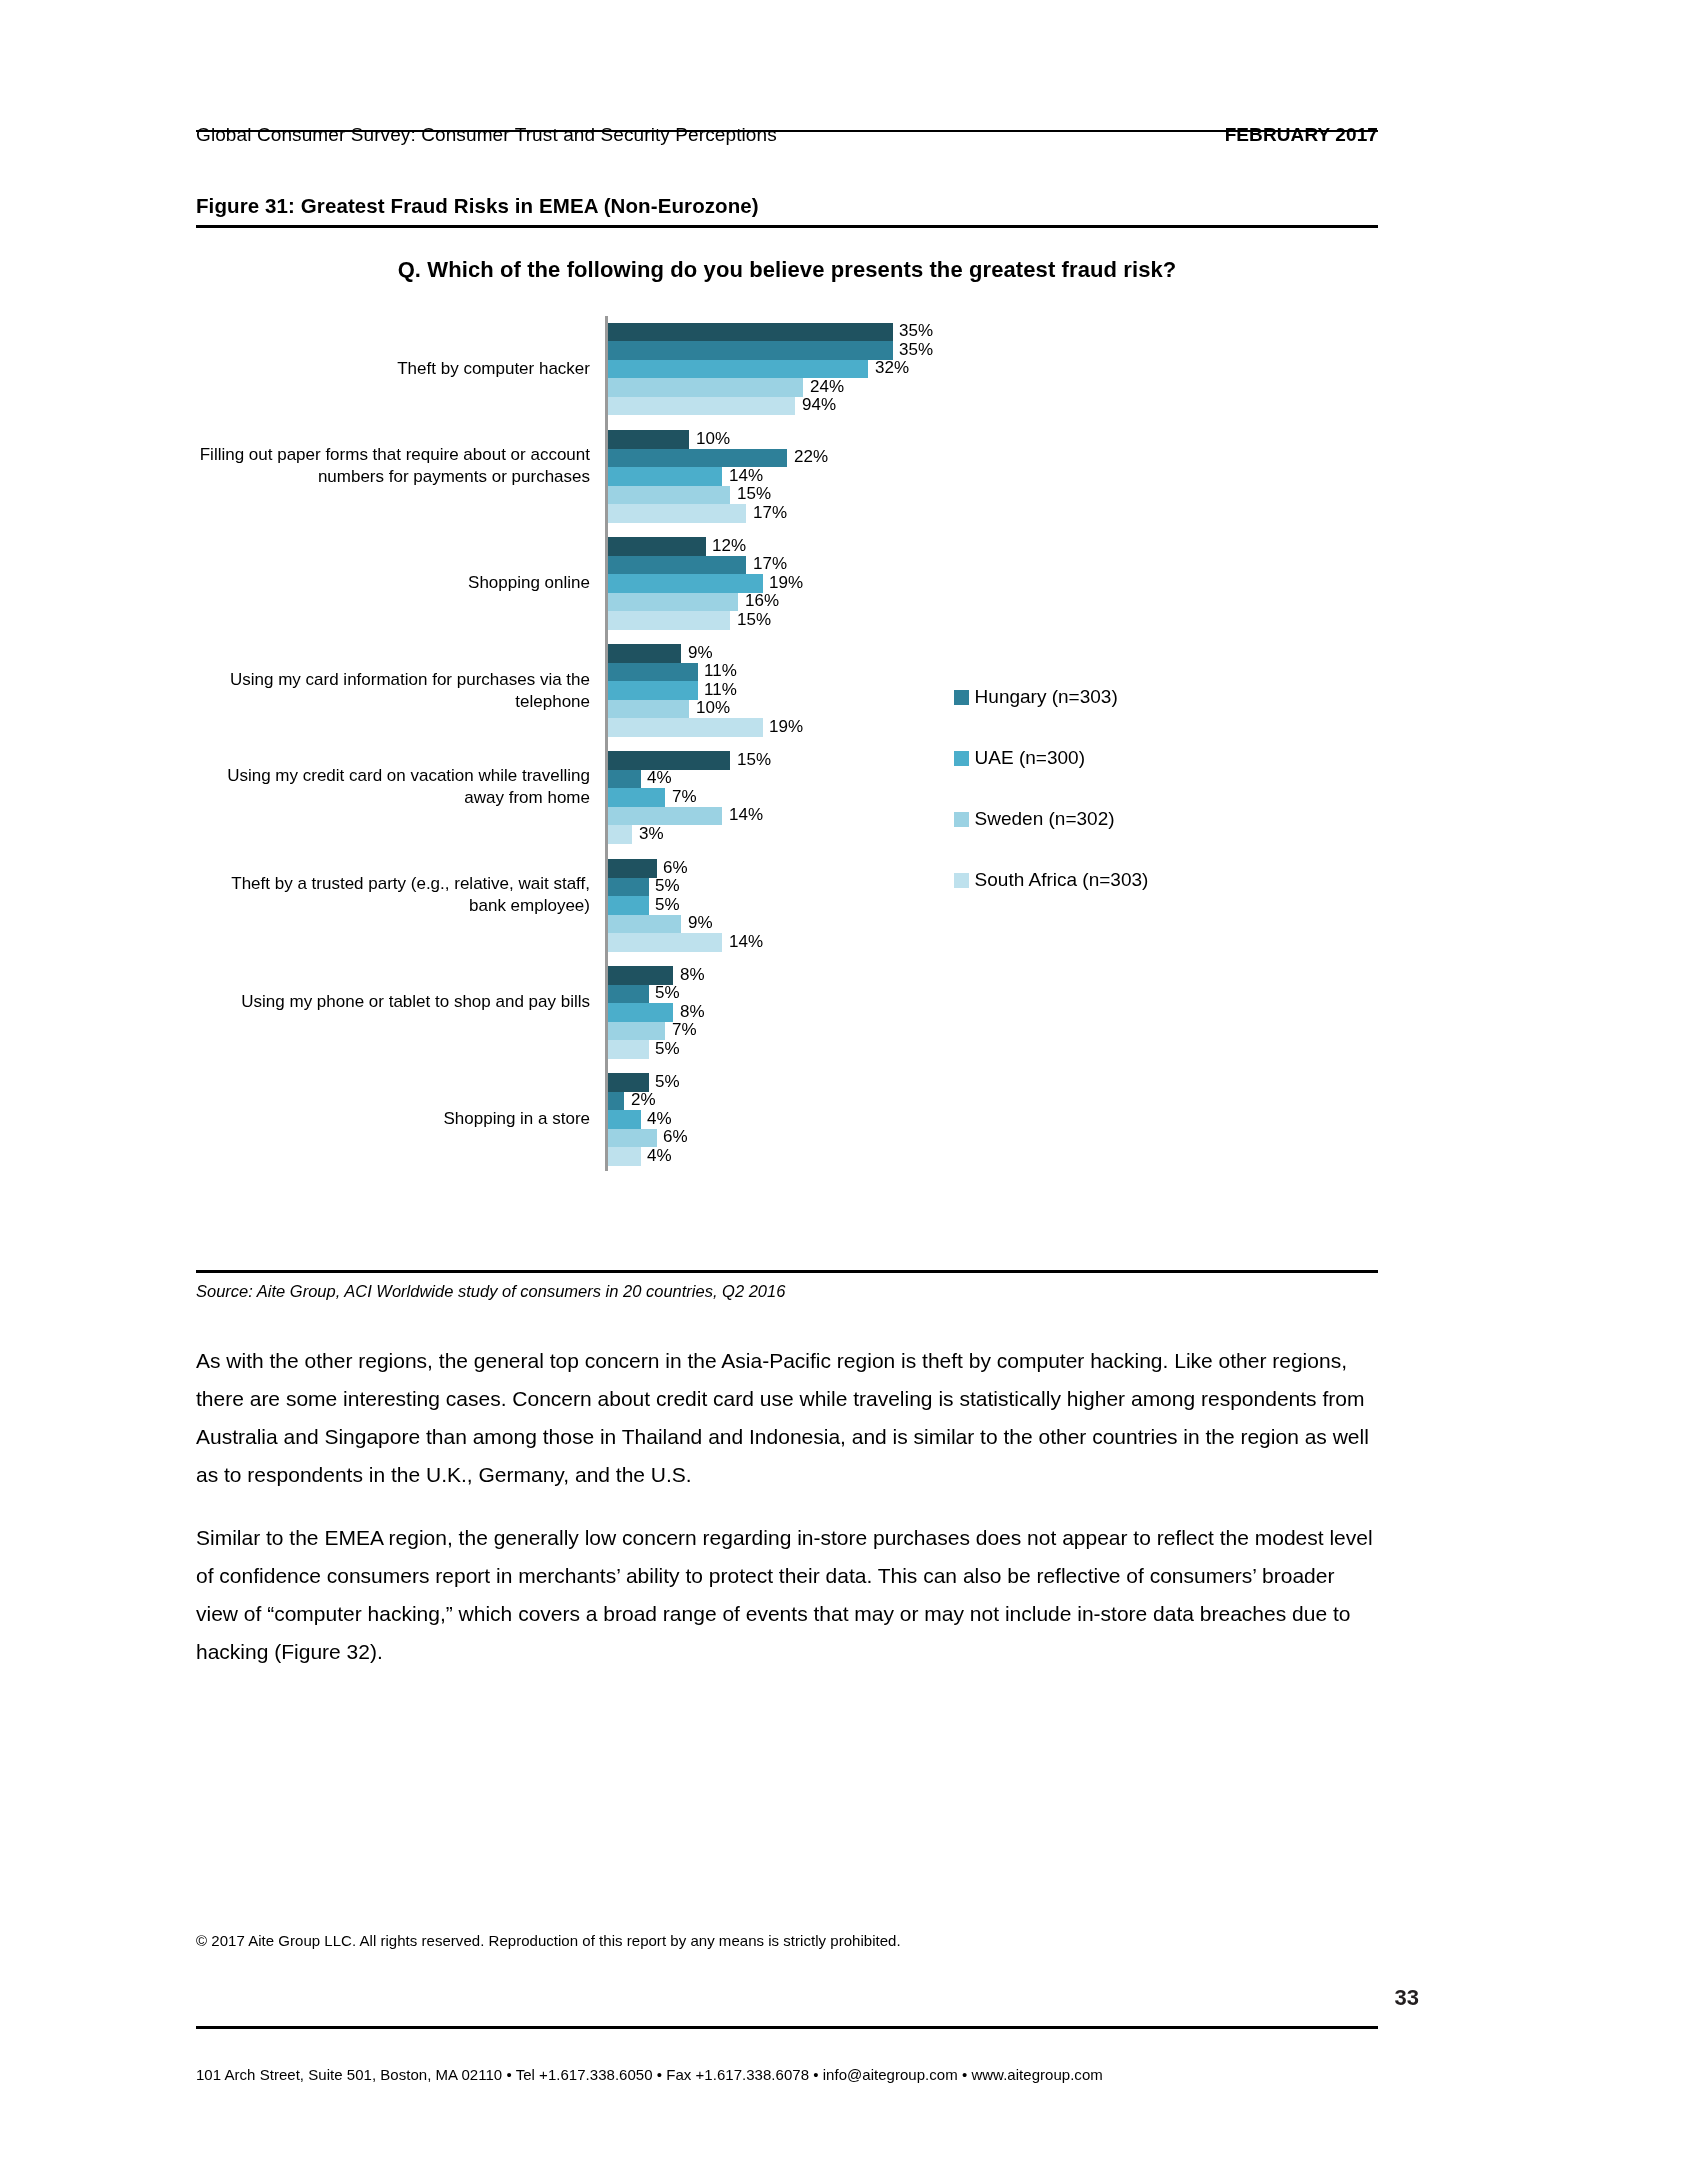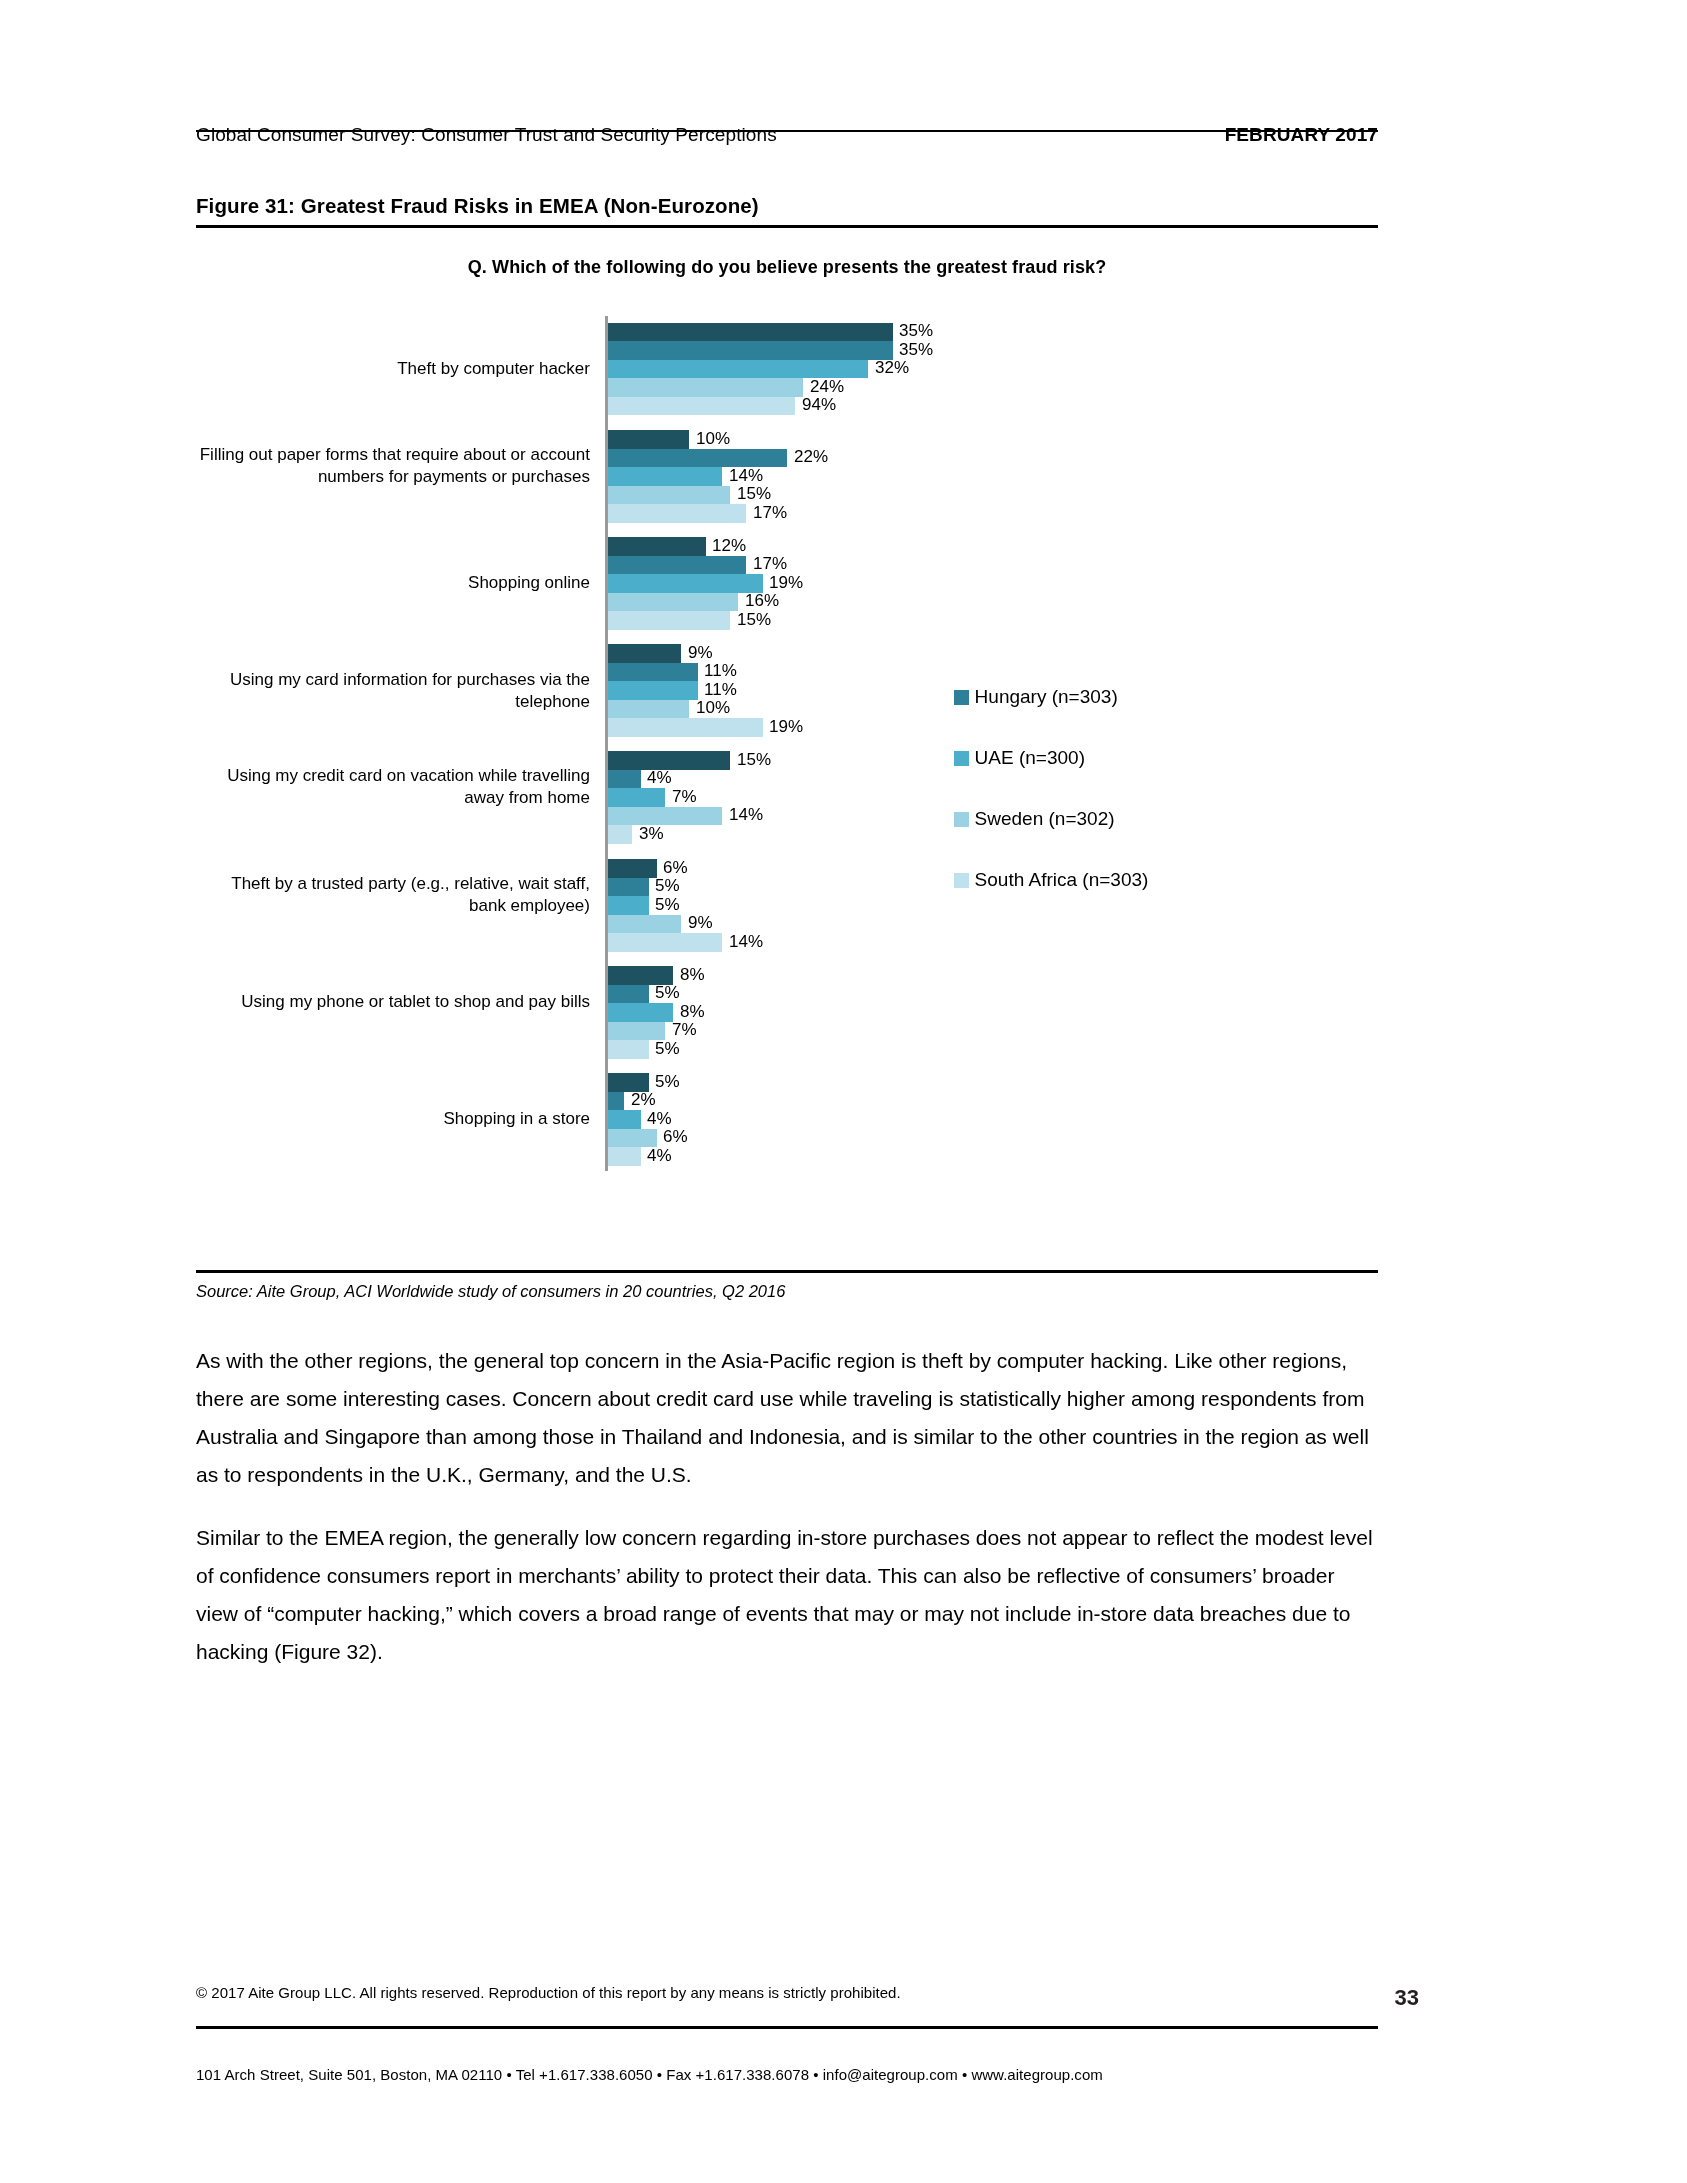--- a/index.html
+++ b/index.html
@@ -81,21 +81,21 @@
     top: 238px;
     width: 1182px;
     height: 1022px;
   }
   .chart-question {
     position: absolute;
     left: 0;
     top: 18.5px;
     width: 1182px;
     text-align: center;
-    font-size: 18px;
+    font-size: 22px;
     font-weight: bold;
     letter-spacing: 0.1px;
   }
 
   .plot {
     position: absolute;
     left: 0;
     top: 78px;
     width: 1182px;
     height: 926px;
@@ -221,21 +221,21 @@
     width: 1182px;
     height: 2.6px;
     background: #000;
   }
   .footer-line {
     position: absolute;
     left: 196px;
     font-size: 15px;
     letter-spacing: 0.03px;
   }
-  .footer-line-1 { top: 1984px; }
+  .footer-line-1 { top: 1932px; }
   .footer-line-2 { top: 2066px; }
 </style>
 </head>
 <body>
 
 <div class="page">
 
   <div class="header">
     <div class="header-left">Global Consumer Survey: Consumer Trust and Security Perceptions</div>
     <div class="header-right">FEBRUARY 2017</div>

